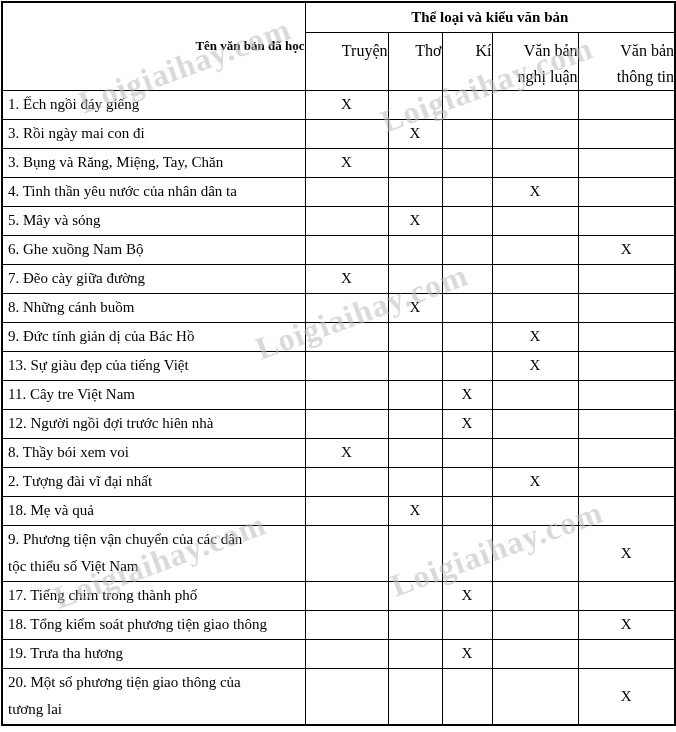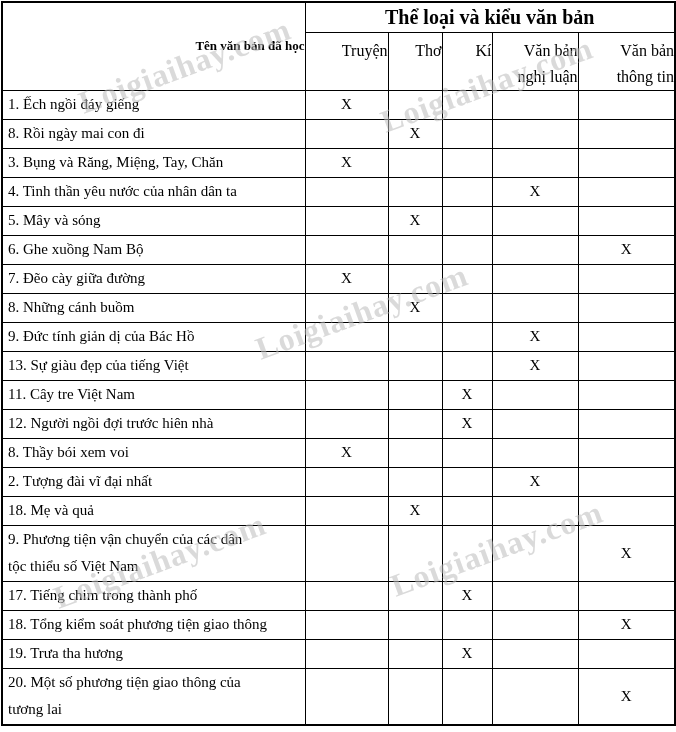--- a/index.html
+++ b/index.html
@@ -24,21 +24,21 @@
     border: 2px solid #000;
   }
   .doc-table th, .doc-table td {
     border: 1px solid #000;
     padding: 0;
     overflow: hidden;
   }
   
   th.group-header {
     height: 30px;
-    font-size: 20px;
+    font-size: 15px;
     font-weight: bold;
     text-align: center;
     vertical-align: middle;
   }
   th.title-col-header {
     font-size: 13px;
     font-weight: bold;
     text-align: right;
     vertical-align: middle;
   }
@@ -120,21 +120,21 @@
     <tbody>
         <tr>
           <td class="title-cell">1. Ếch ngồi đáy giếng</td>
           <td class="mark-cell">X</td>
           <td class="mark-cell"></td>
           <td class="mark-cell"></td>
           <td class="mark-cell"></td>
           <td class="mark-cell"></td>
         </tr>
         <tr>
-          <td class="title-cell">8. Rồi ngày mai con đi</td>
+          <td class="title-cell">3. Rồi ngày mai con đi</td>
           <td class="mark-cell"></td>
           <td class="mark-cell">X</td>
           <td class="mark-cell"></td>
           <td class="mark-cell"></td>
           <td class="mark-cell"></td>
         </tr>
         <tr>
           <td class="title-cell">3. Bụng và Răng, Miệng, Tay, Chăn</td>
           <td class="mark-cell">X</td>
           <td class="mark-cell"></td>

